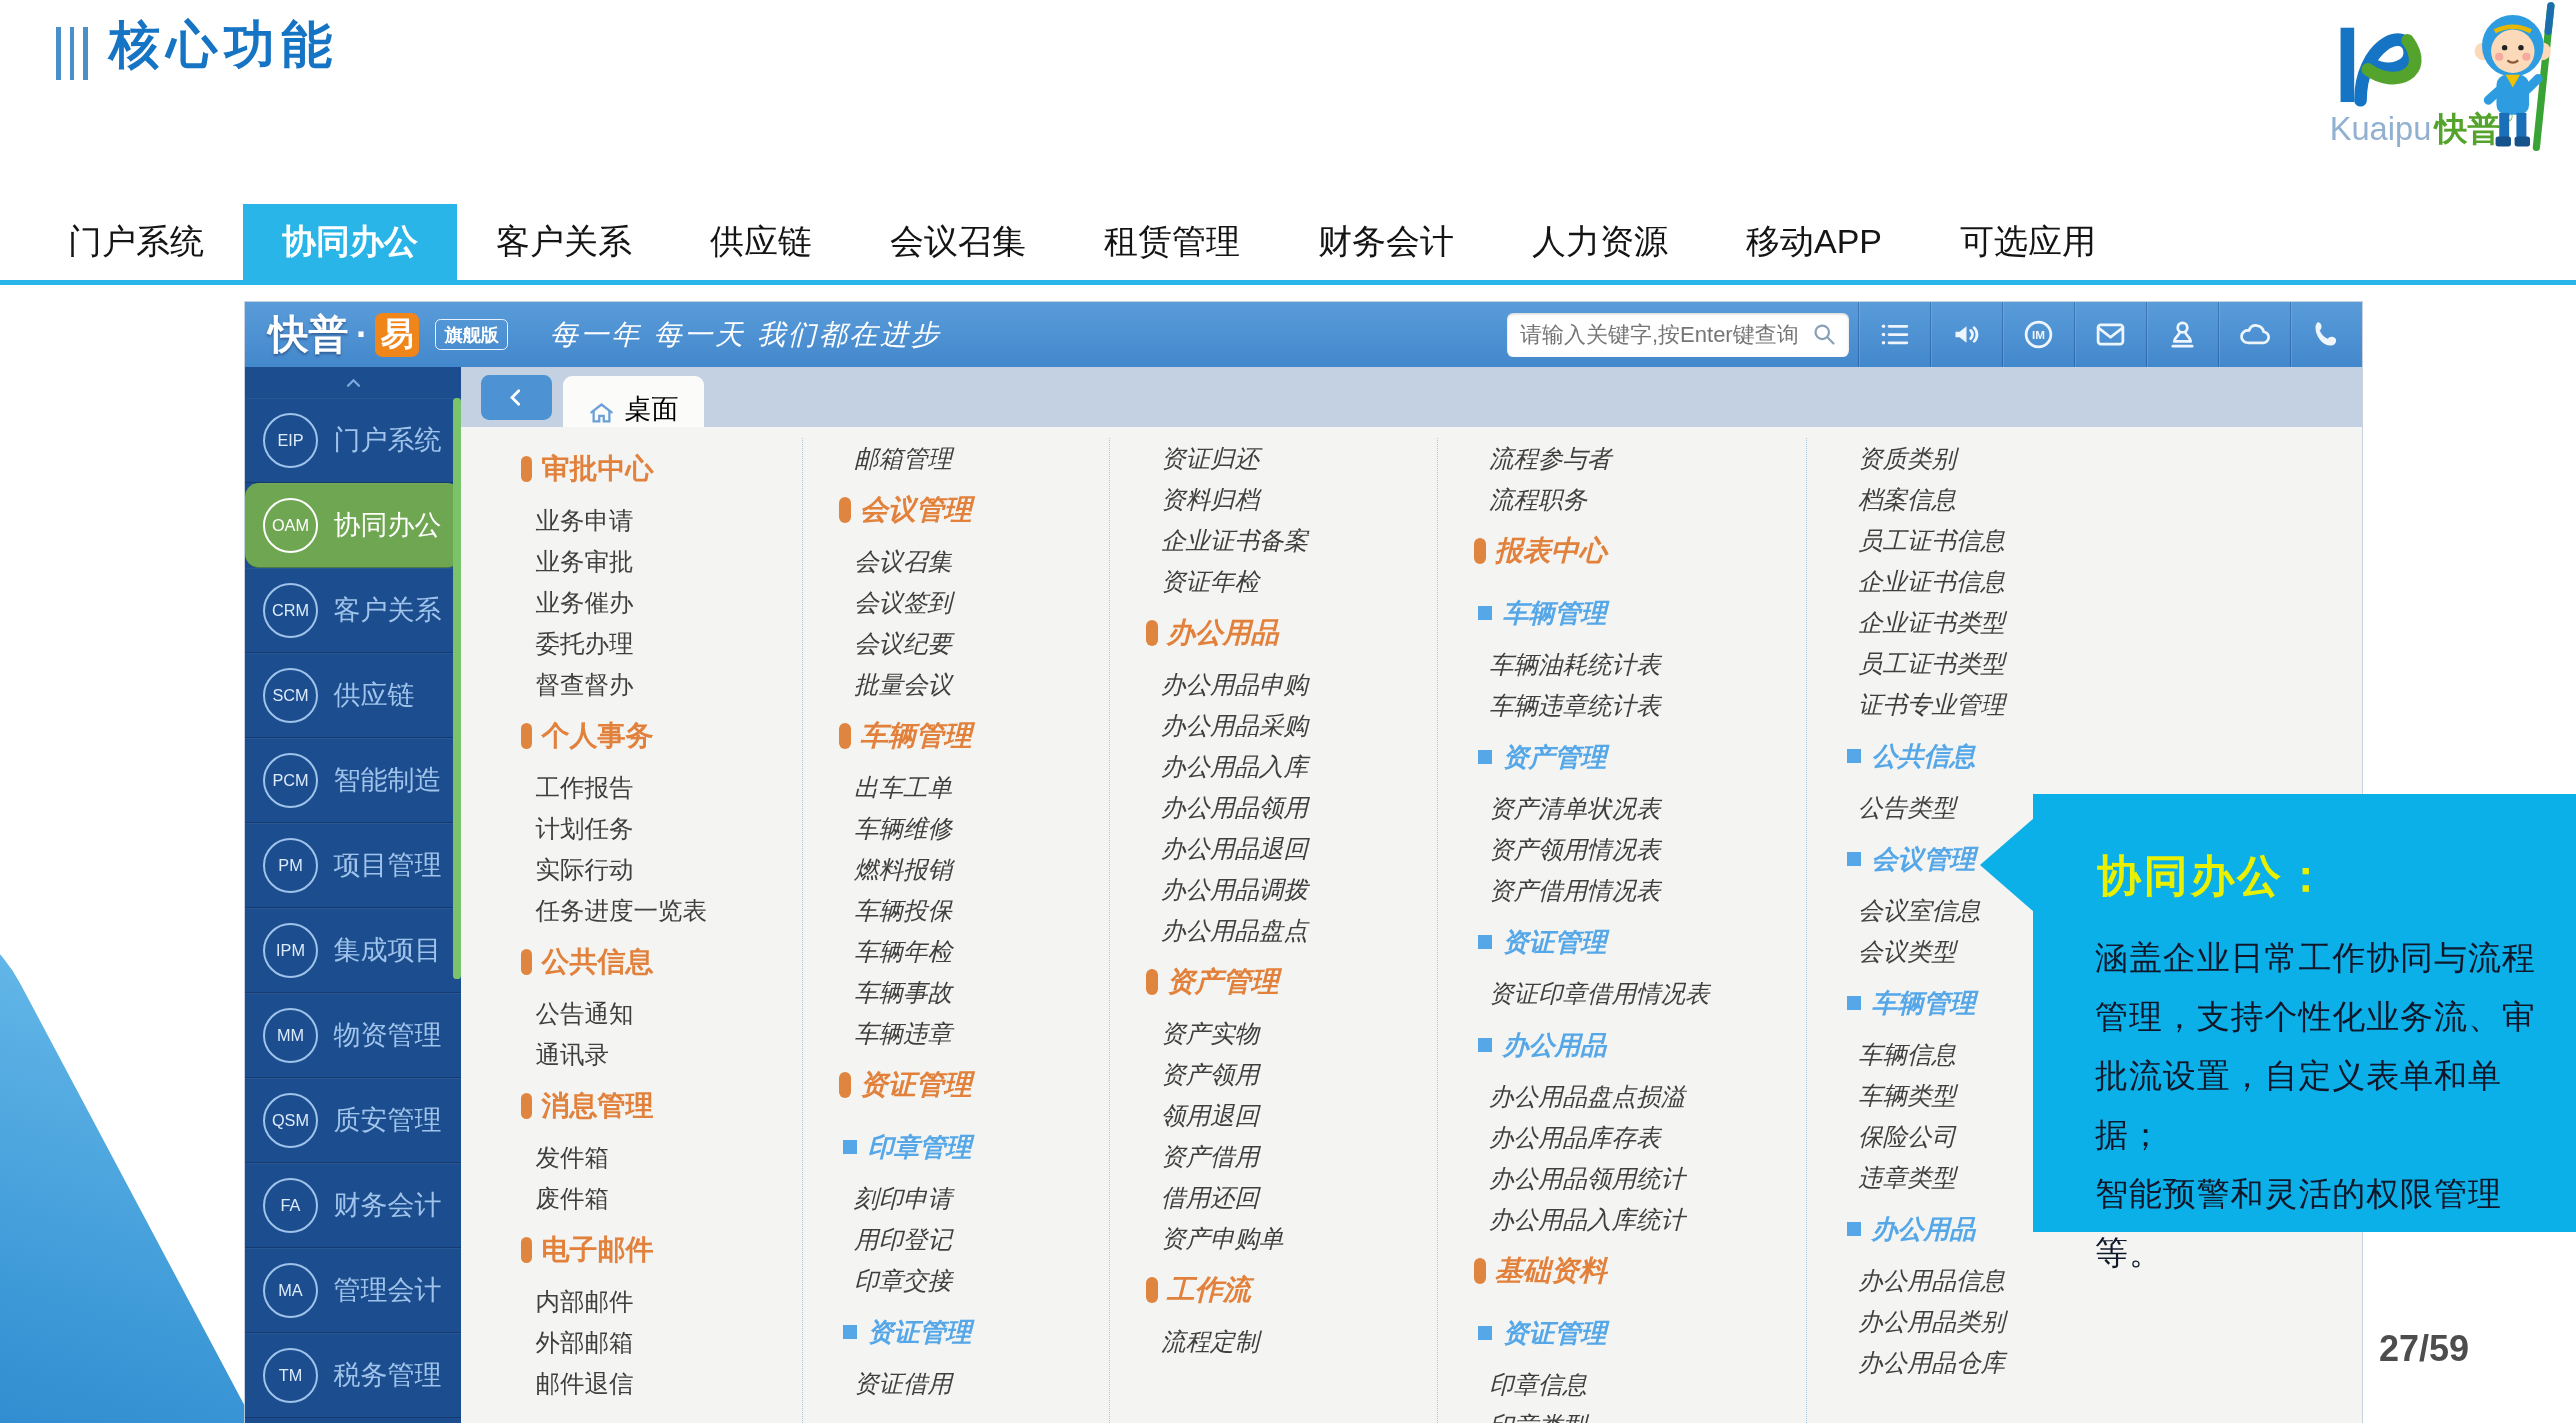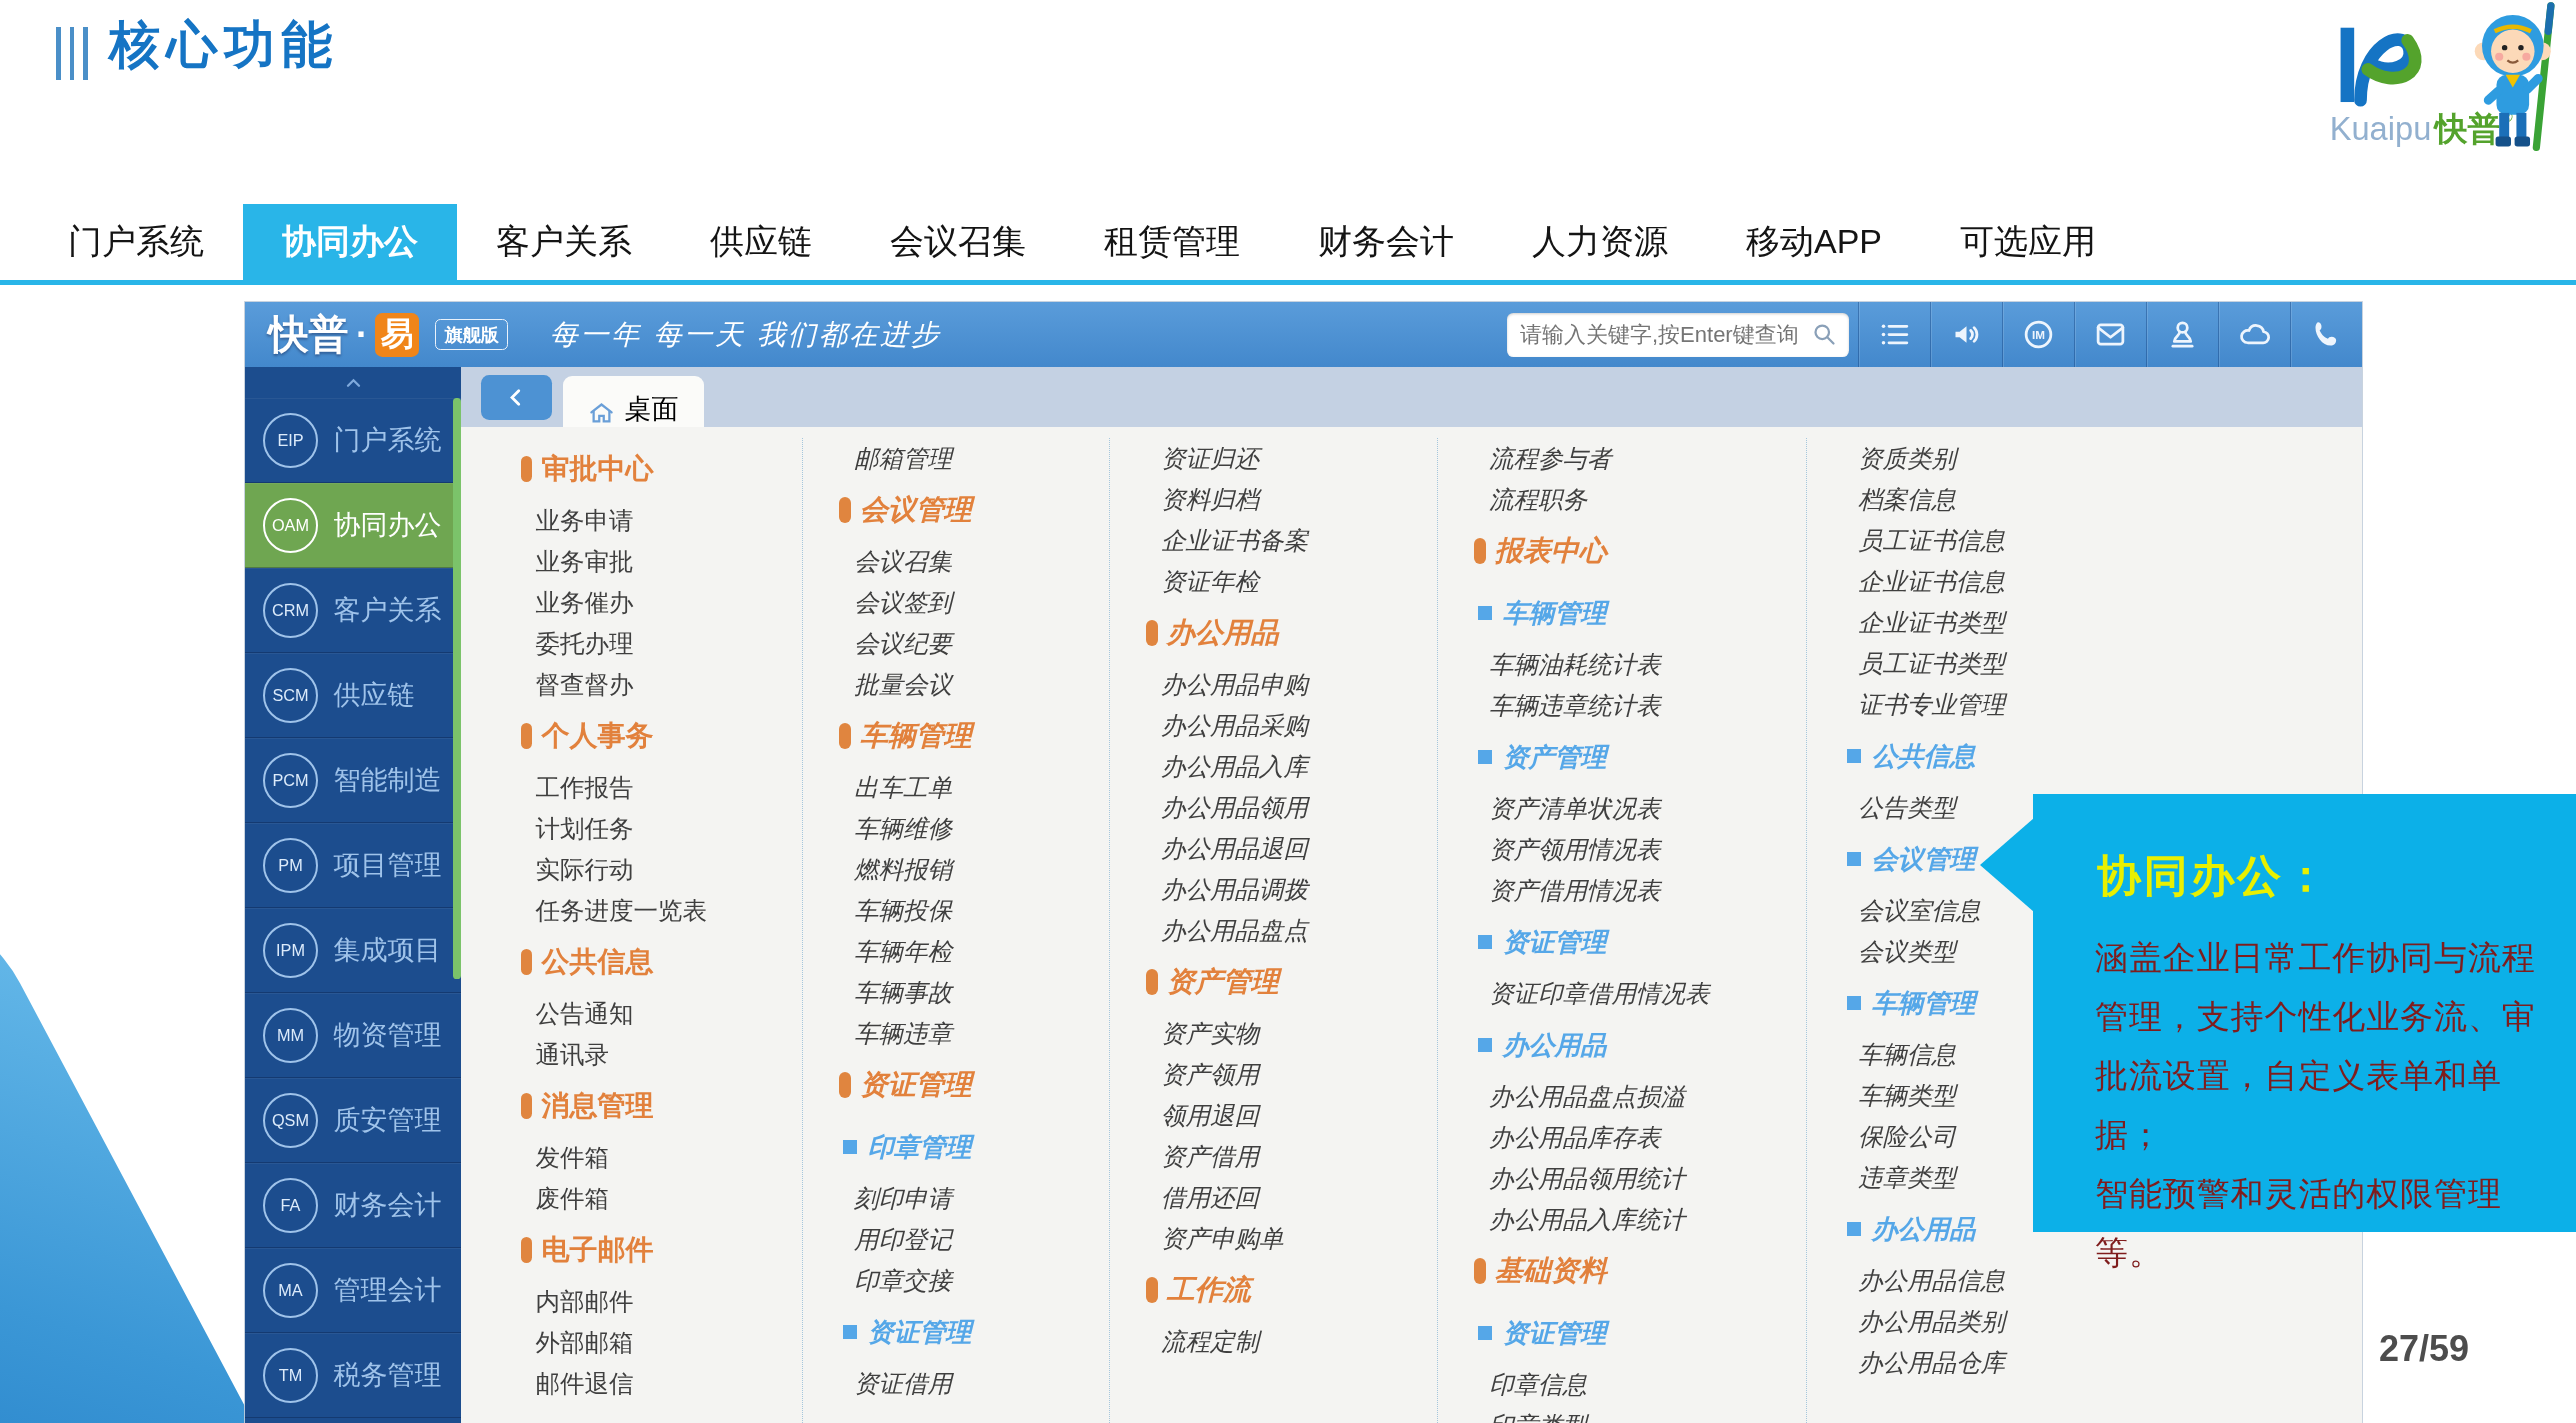--- a/index.html
+++ b/index.html
@@ -51,21 +51,21 @@
 
   
   .sidebar{width:216px;flex:none;background:#1c4d8e;position:relative;overflow:hidden;}
   .sb-chevron{height:31px;display:flex;align-items:center;justify-content:center;color:#7fa9dc;cursor:pointer;}
   .sb-chevron svg{width:31px;height:22px;}
   .sb-item{height:84px;display:flex;align-items:center;padding-left:18px;gap:15.4px;cursor:pointer;
            border-bottom:0.9px solid rgba(0,10,40,.28);box-shadow:inset 0 0.9px 0 rgba(255,255,255,.06);}
   .sb-item .circ{width:51px;height:51px;border:2.7px solid #9fc3ea;border-radius:50%;color:#dcebfb;
                  font-size:16.3px;font-weight:normal;display:flex;align-items:center;justify-content:center;flex:none;}
   .sb-item .lbl{color:#9fc3ea;font-size:27px;}
-  .sb-item.active{background:#6fa651;}
+  .sb-item.active{background:#6fa651;border-radius:14px;}
   .sb-item.active .circ{border-color:#fff;color:#fff;}
   .sb-item.active .lbl{color:#fff;}
   .sb-scroll{position:absolute;right:0;top:31px;width:8.2px;height:581px;background:#7bc36a;border-radius:3.6px;}
 
   
   .main{flex:1;display:flex;flex-direction:column;background:#f4f4f2;min-width:0;}
   .crumb{height:60px;background:#c4d1e3;display:flex;align-items:flex-end;padding-left:20px;gap:11px;flex:none;}
   .backbtn{width:71px;height:45px;background:#4d92d3;border-radius:8.2px;color:#fff;display:flex;
            align-items:center;justify-content:center;margin-bottom:7.3px;cursor:pointer;}
   .backbtn svg{width:27px;height:27px;}
@@ -88,21 +88,21 @@
   .row.h1 .pill{width:11.8px;height:25.4px;background:#e0853f;border-radius:6.4px;flex:none;}
   .row.h2{height:62px;font-size:26px;color:#55a7e8;font-weight:bold;padding-left:40px;gap:11px;cursor:default;}
   .row.h2 .sq{width:13.6px;height:13.6px;background:#55a7e8;flex:none;}
 
   
   .callout{position:absolute;left:2033px;top:794px;width:543px;height:438px;background:#0cb0e8;z-index:6;}
   .callout .arrow{position:absolute;left:-53px;top:23.6px;width:0;height:0;
                   border-top:47px solid transparent;border-bottom:47px solid transparent;
                   border-right:54px solid #0cb0e8;}
   .ctitle{margin:53px 0 0 64px;font-size:44px;font-weight:bold;color:#e9f000;letter-spacing:2.7px;}
-  .cbody{margin:22px 18px 0 62px;font-size:33px;color:#7f1d1d;line-height:59px;letter-spacing:0.9px;}
+  .cbody{margin:22px 18px 0 62px;font-size:33px;color:#0f172a;line-height:59px;letter-spacing:0.9px;}
 </style>
 </head>
 <body>
 
 <div class="slide">
 
   <div class="deco"></div>
 
   <div class="bars">
       <i></i>

